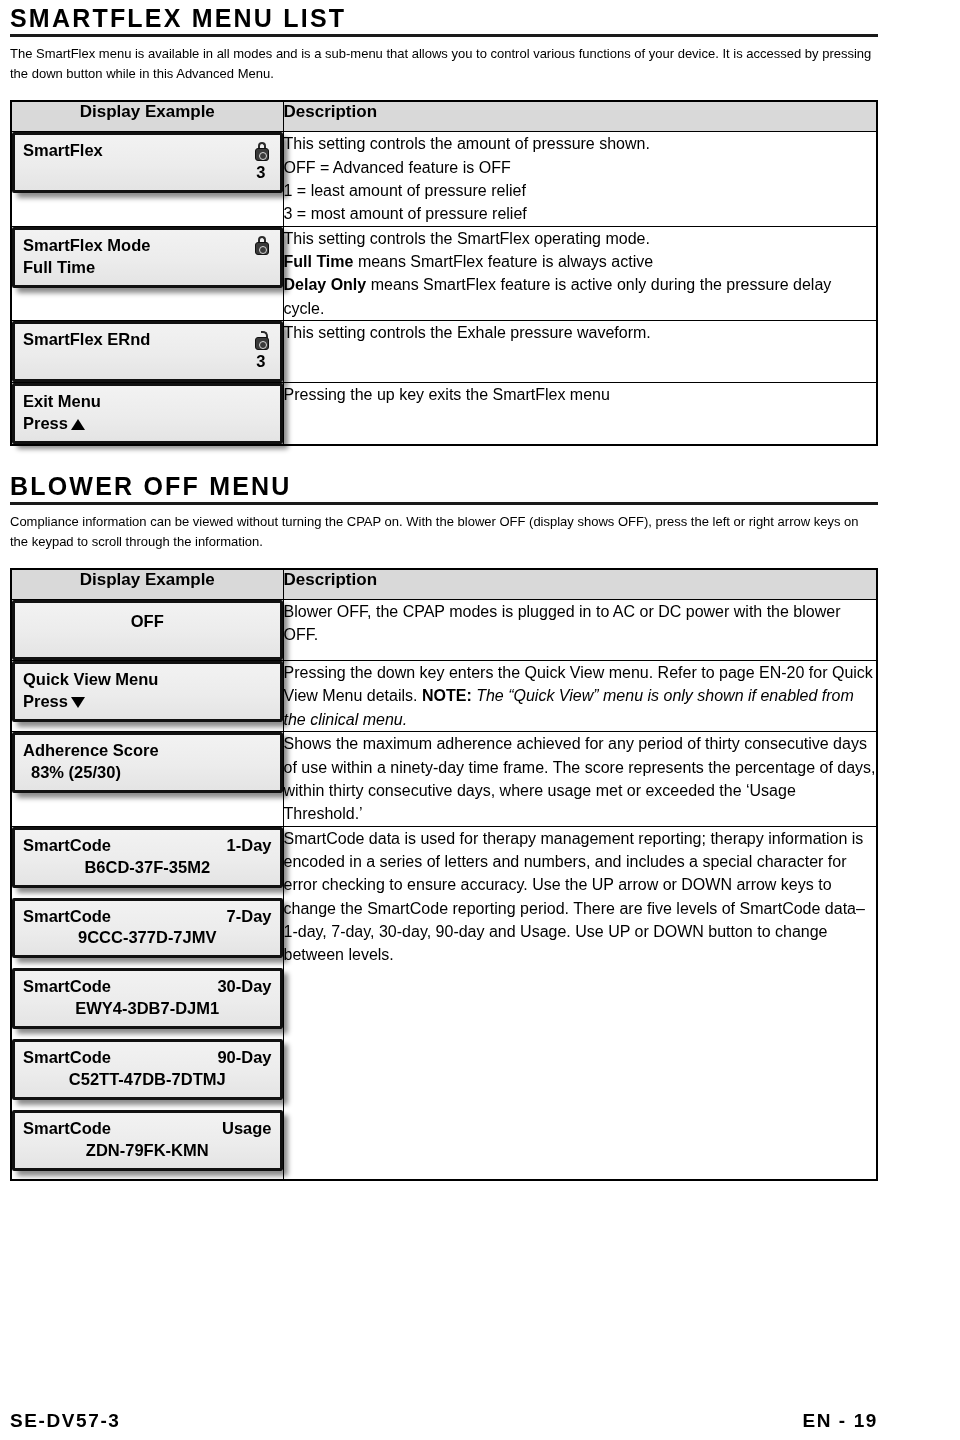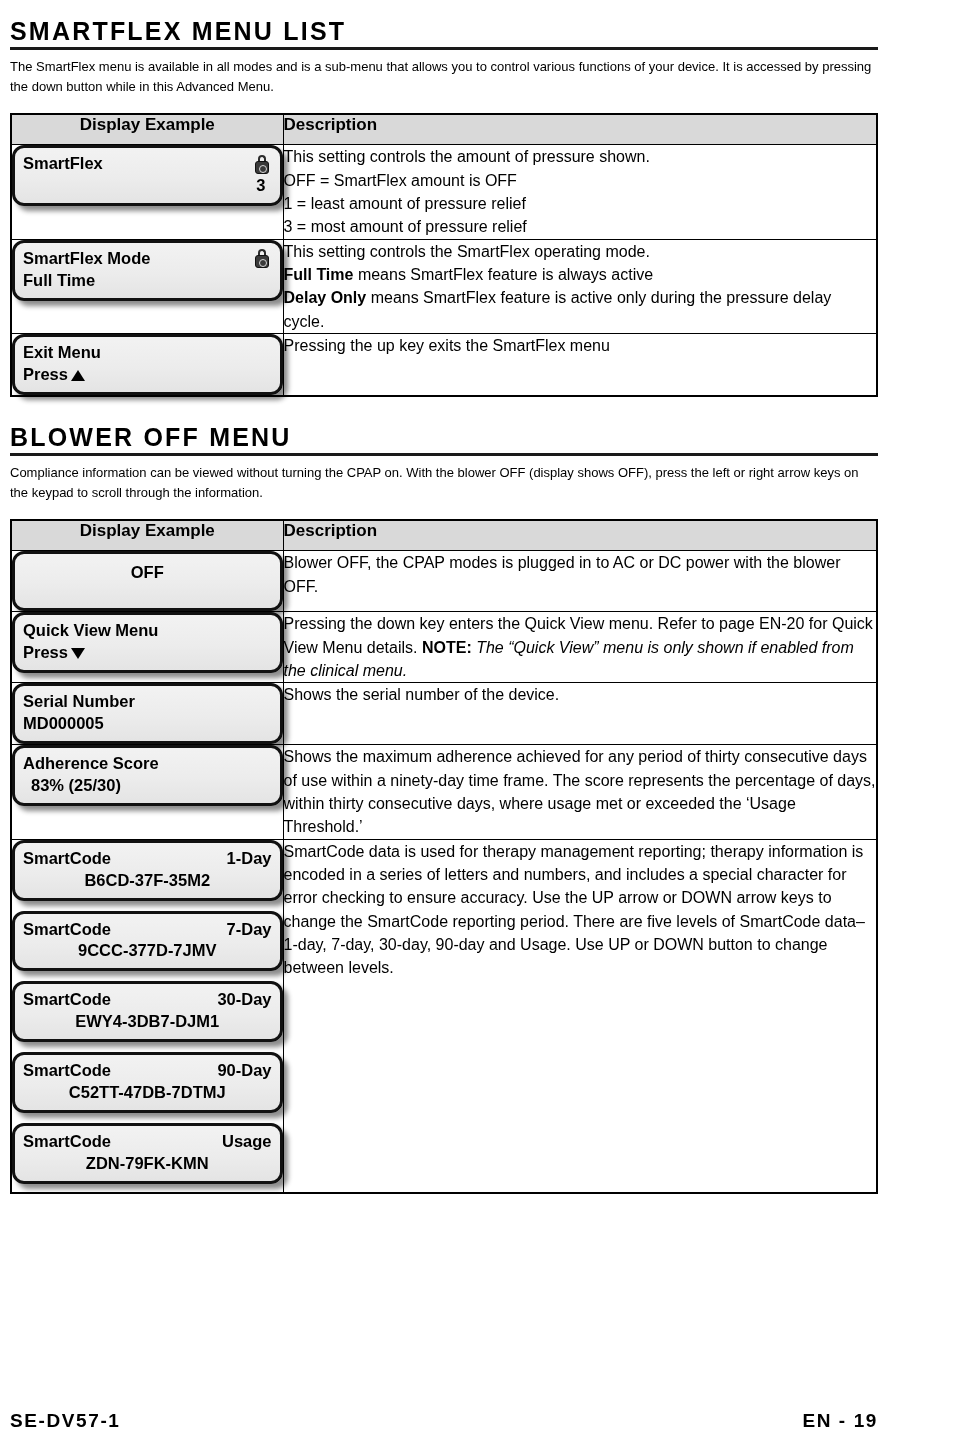--- a/index.html
+++ b/index.html
@@ -6,21 +6,21 @@
   html, body {
     margin: 0; padding: 0;
     width: 960px; height: 1440px;
     background: #ffffff;
     font-family: "Liberation Sans", sans-serif;
     color: #000000;
   }
   .page {
     position: relative;
     width: 888px; height: 1440px;
-    padding: 18px 10px 0 10px;
+    padding: 5px 10px 0 10px;
     overflow: hidden;
   }
 
   
   .section-title {
     font-size: 25px;
     font-weight: bold;
     letter-spacing: 2.2px;
     line-height: 1.05;
     margin: 0 0 3px 0;
@@ -65,21 +65,21 @@
     font-size: 16px;
     line-height: 1.46;
   }
   td.desc-cell p { margin: 0; }
 
   
   .lcd {
     position: relative;
     background: linear-gradient(180deg,#f2f2f2 0%,#ececec 55%,#e4e4e4 100%);
     border: 3px solid #111;
-    border-radius: 12px;
+    border-radius: 2px;
     box-shadow: 5px 5px 5px rgba(0,0,0,0.45);
     padding: 5px 8px 6px 8px;
     font-size: 16.5px;
     font-weight: bold;
     line-height: 1.33;
     min-height: 48px;
   }
   .lcd .line1 {
     display: flex;
     align-items: center;
@@ -205,21 +205,21 @@
               <span class="lock">
                   <span class="shackle"></span>
                   <span class="body"></span>
                 </span>
             </div>
             <div class="line2">3</div>
           </div>
         </td>
         <td class="desc-cell">
           <p>This setting controls the amount of pressure shown.</p>
-          <p>OFF = SmartFlex amount is OFF</p>
+          <p>OFF = Advanced feature is OFF</p>
           <p>1 = least amount of pressure relief</p>
           <p>3 =  most amount of pressure relief</p>
         </td>
       </tr>
 
       <tr>
         <td class="display-cell">
           <div class="lcd">
             <div class="line1">
               <span>SmartFlex Mode</span>
@@ -232,20 +232,37 @@
           </div>
         </td>
         <td class="desc-cell">
           <p>This setting controls the SmartFlex operating mode.</p>
           <p><b>Full Time</b><span> means SmartFlex feature is always active</span></p>
           <p><b>Delay Only</b><span> means SmartFlex feature is active only during the pressure delay cycle.</span></p>
         </td>
       </tr>
 
 
+      <tr>
+        <td class="display-cell">
+          <div class="lcd">
+            <div class="line1">
+              <span>SmartFlex ERnd</span>
+              <span class="lock open">
+                  <span class="shackle"></span>
+                  <span class="body"></span>
+                </span>
+            </div>
+            <div class="line2">3</div>
+          </div>
+        </td>
+        <td class="desc-cell">
+          <p>This setting controls the Exhale pressure waveform.</p>
+        </td>
+      </tr>
 
       <tr>
         <td class="display-cell">
           <div class="lcd">
             <div class="line1">
               <span>Exit Menu</span>
             </div>
             <div class="line2 left"><span>Press</span><span class="arrow-up"></span></div>
           </div>
         </td>
@@ -289,33 +306,20 @@
               <span>Quick View Menu</span>
             </div>
             <div class="line2 left"><span>Press</span><span class="arrow-down"></span></div>
           </div>
         </td>
         <td class="desc-cell">
           <p><span>Pressing the down key enters the Quick View menu. Refer to page EN-20 for Quick View Menu details. </span><b>NOTE:</b><i> The “Quick View” menu is only shown if enabled from the clinical menu.</i></p>
         </td>
       </tr>
 
-      <tr>
-        <td class="display-cell">
-          <div class="lcd">
-            <div class="line1">
-              <span>Serial Number</span>
-            </div>
-            <div class="line2 left">MD000005</div>
-          </div>
-        </td>
-        <td class="desc-cell">
-          <p>Shows the serial number of the device.</p>
-        </td>
-      </tr>
 
       <tr>
         <td class="display-cell">
           <div class="lcd">
             <div class="line1">
               <span>Adherence Score</span>
             </div>
             <div class="line2 left" style="padding-left:8px">83% (25/30)</div>
           </div>
         </td>
@@ -363,17 +367,17 @@
           </div>
         </td>
         <td class="desc-cell">
           <p>SmartCode data is used for therapy management reporting; therapy information is encoded in a series of letters and numbers, and includes a special character for error checking to ensure accuracy. Use the UP arrow or DOWN arrow keys to change the SmartCode reporting period. There are five levels of SmartCode data– 1-day, 7-day, 30-day, 90-day and Usage. Use UP or DOWN button to change between levels.</p>
         </td>
       </tr>
     </tbody>
   </table>
 
   <div class="footer">
-    <span>SE-DV57-1</span>
+    <span>SE-DV57-3</span>
     <span>EN - 19</span>
   </div>
 
 </div>
 
 </body></html>

